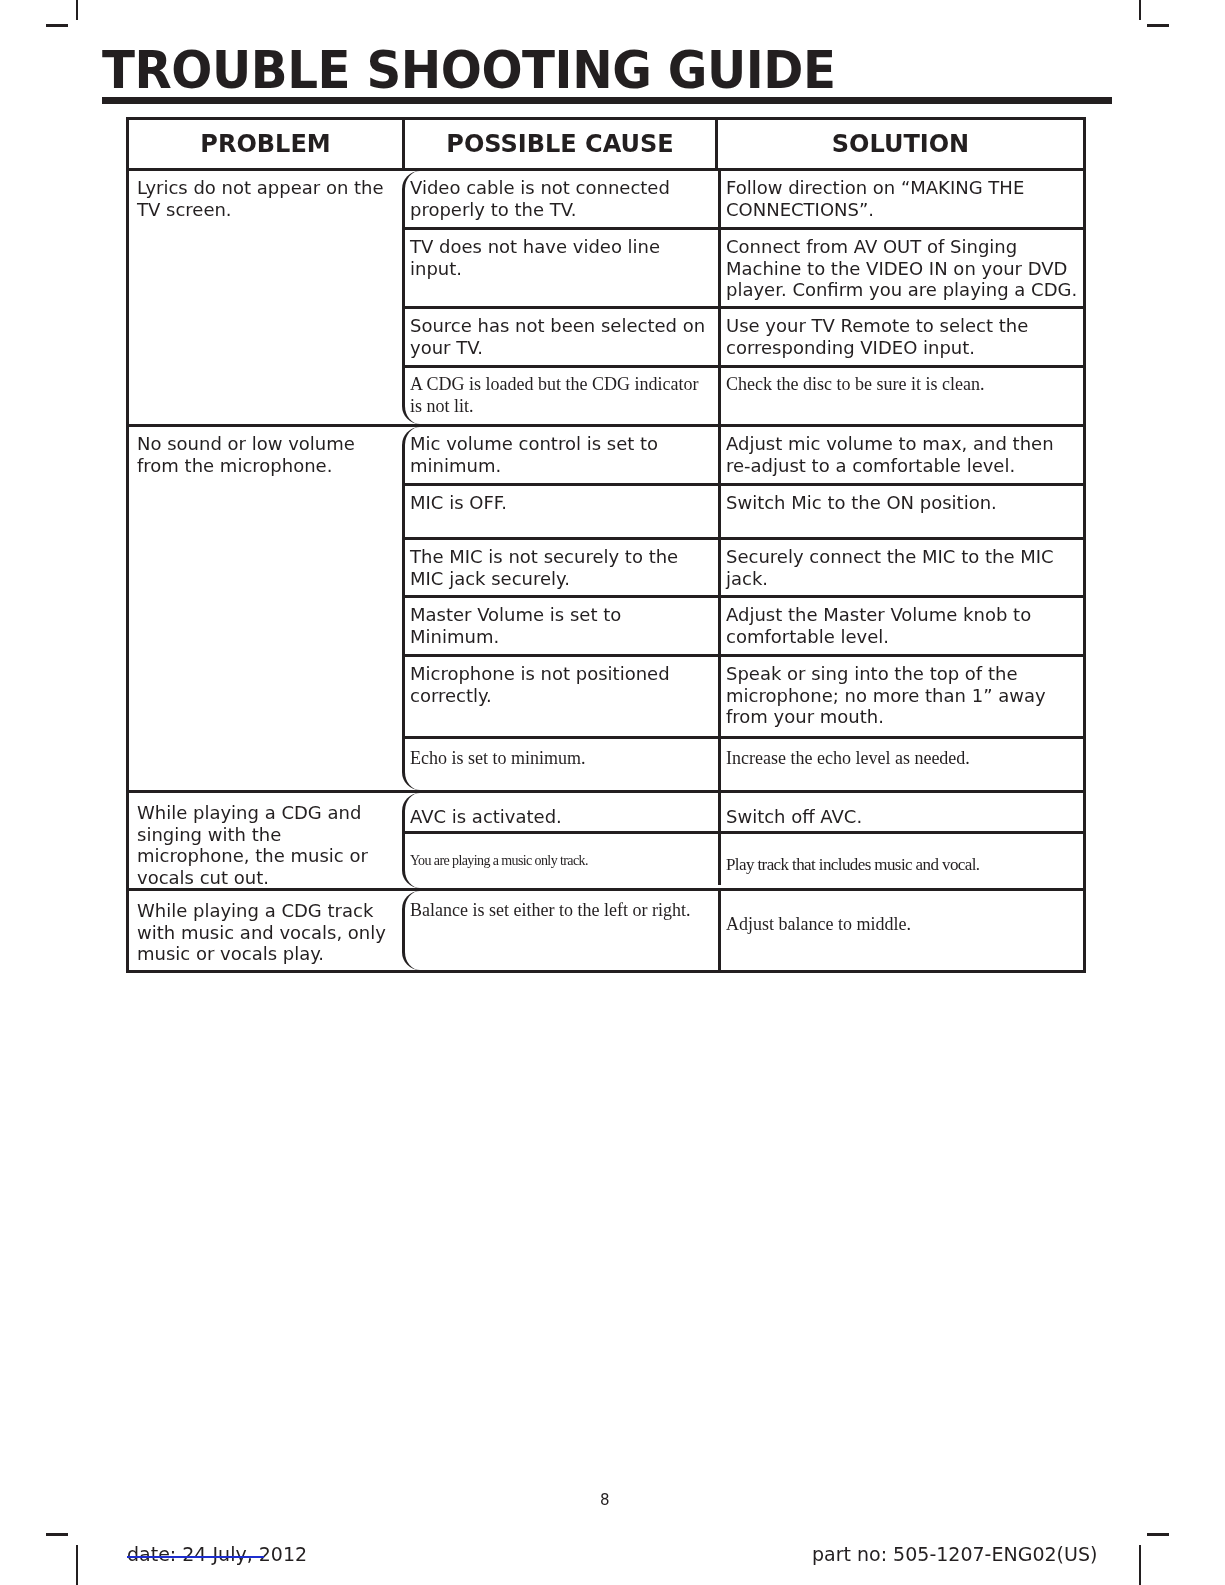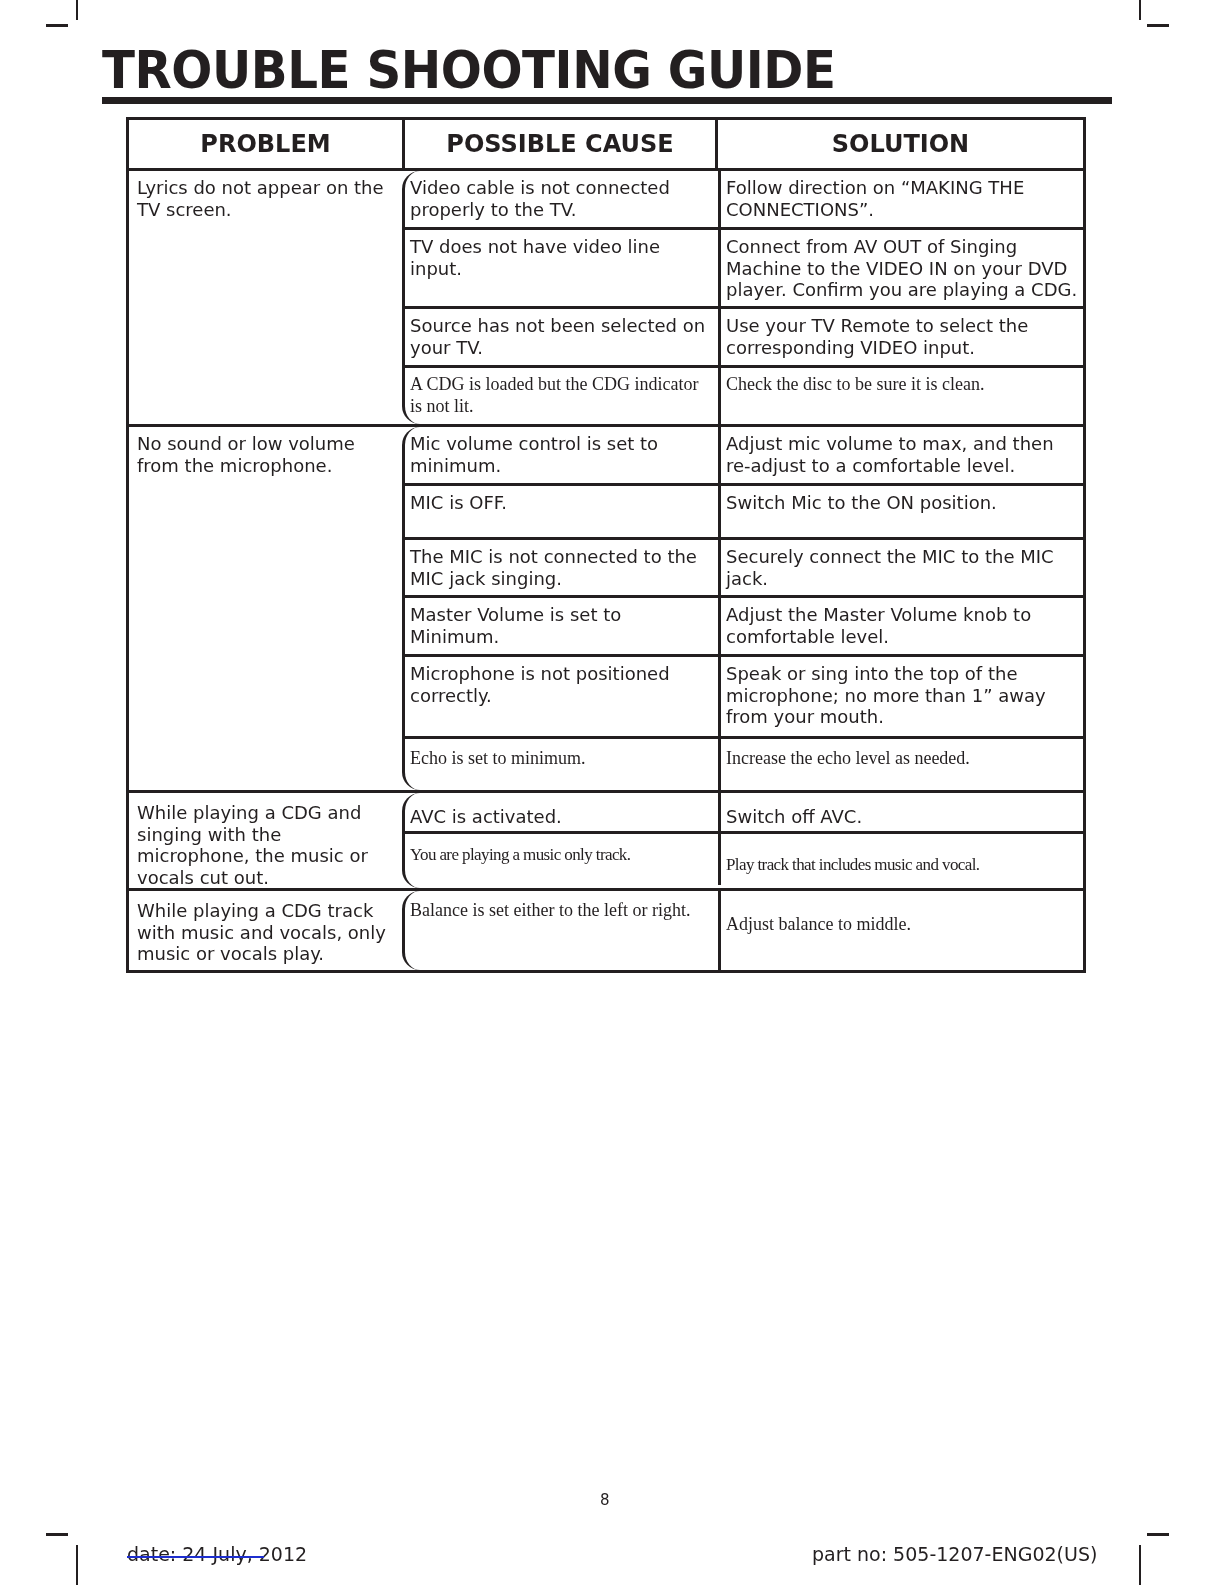--- a/index.html
+++ b/index.html
@@ -77,21 +77,21 @@
     <div class="causes">
       <div class="pair" style="height:59px">
         <div class="cell">Mic volume control is set to minimum.</div>
         <div class="cell sol">Adjust mic volume to max, and then re-adjust to a comfortable level.</div>
       </div>
       <div class="pair" style="height:54px">
         <div class="cell">MIC is OFF.</div>
         <div class="cell sol">Switch Mic to the ON position.</div>
       </div>
       <div class="pair" style="height:58px">
-        <div class="cell">The MIC is not connected to the MIC jack singing.</div>
+        <div class="cell">The MIC is not securely to the MIC jack securely.</div>
         <div class="cell sol">Securely connect the MIC to the MIC jack.</div>
       </div>
       <div class="pair" style="height:59px">
         <div class="cell">Master Volume is set to Minimum.</div>
         <div class="cell sol">Adjust the Master Volume knob to comfortable level.</div>
       </div>
       <div class="pair" style="height:82px">
         <div class="cell">Microphone is not positioned correctly.</div>
         <div class="cell sol">Speak or sing into the top of the microphone; no more than 1” away from your mouth.</div>
       </div>
@@ -103,21 +103,21 @@
   </div>
 
   <div class="group">
     <div class="prob" style="padding-top:9px">While playing a CDG and singing with the microphone, the music or vocals cut out.</div>
     <div class="causes">
       <div class="pair" style="height:41px">
         <div class="cell" style="padding-top:13px">AVC is activated.</div>
         <div class="cell sol" style="padding-top:13px">Switch off AVC.</div>
       </div>
       <div class="pair" style="height:51px">
-        <div class="cell" style="padding-top:10px;white-space:nowrap;letter-spacing:-0.6px;font-size:17px">You are playing a music only track.</div>
+        <div class="cell" style="padding-top:16px;white-space:nowrap;letter-spacing:-0.6px;font-size:14px">You are playing a music only track.</div>
         <div class="cell sol" style="padding-top:20px;white-space:nowrap;letter-spacing:-0.6px;font-size:17px">Play track that includes music and vocal.</div>
       </div>
     </div>
   </div>
 
   <div class="group" style="height:79px">
     <div class="prob" style="padding-top:9px">While playing a CDG track with music and vocals, only music or vocals play.</div>
     <div class="causes">
       <div class="pair" style="height:79px">
         <div class="cell" style="padding-top:9px">Balance is set either to the left or right.</div>

